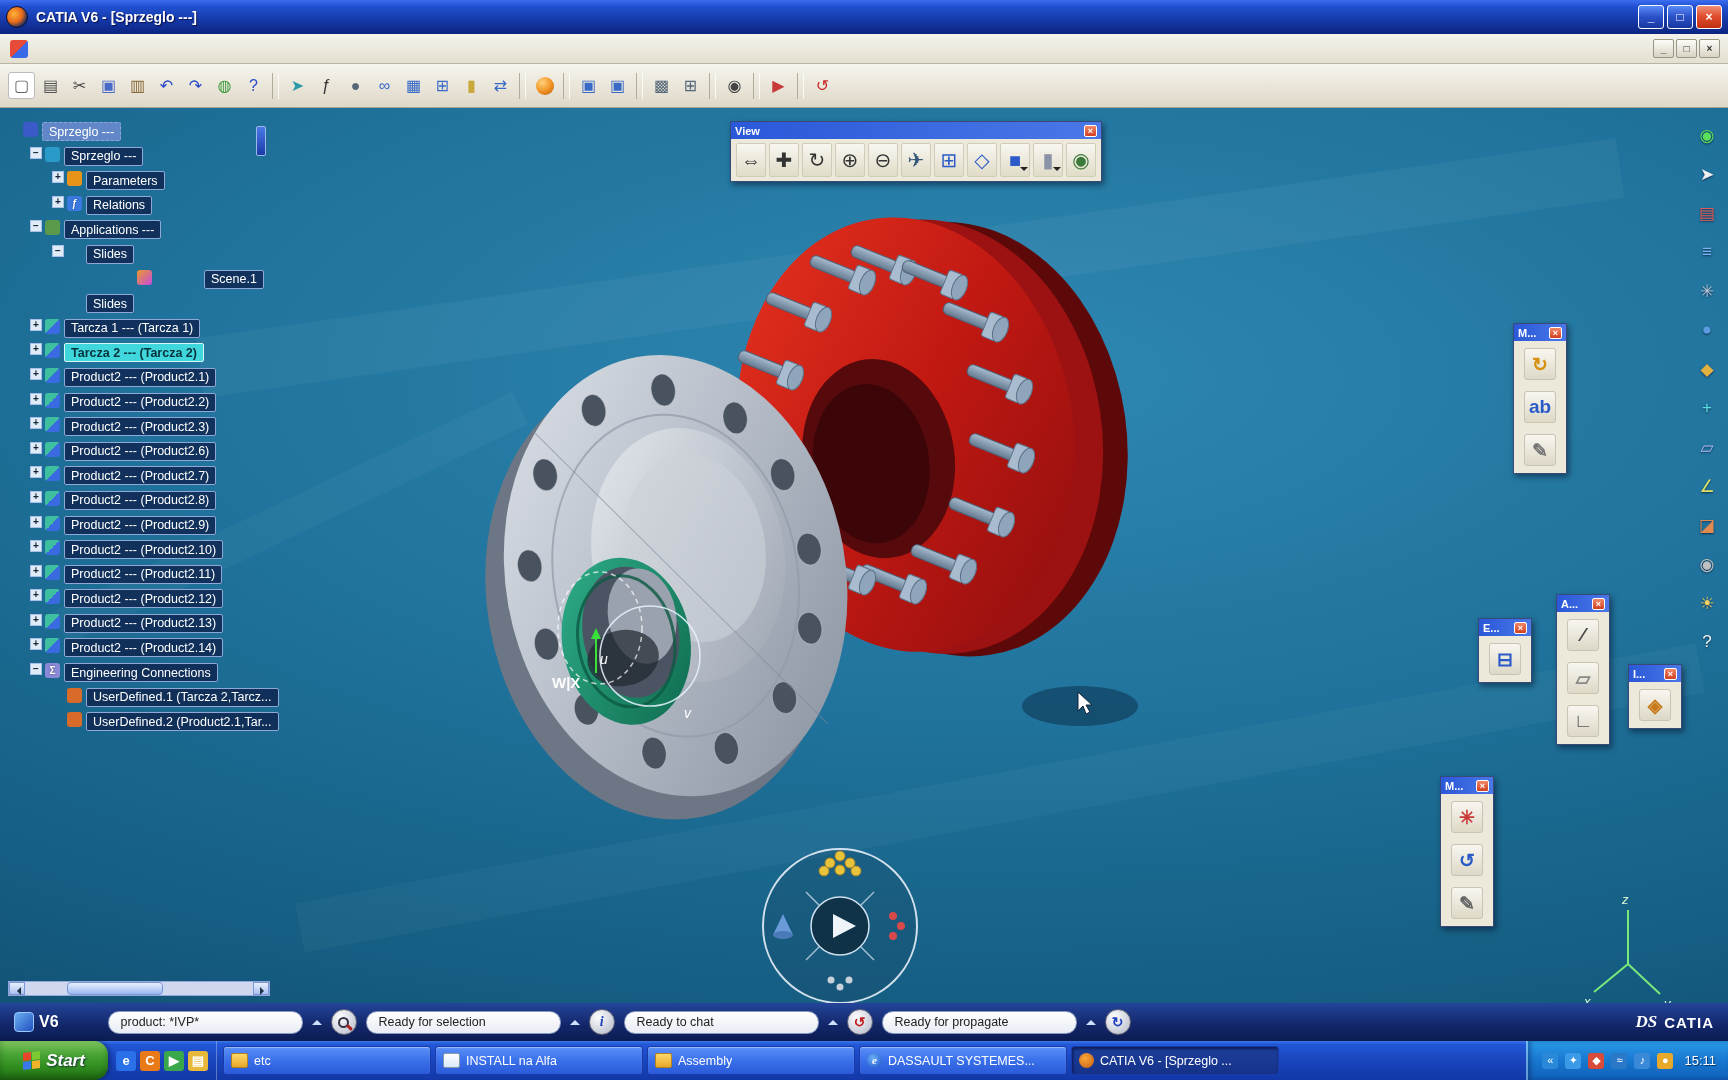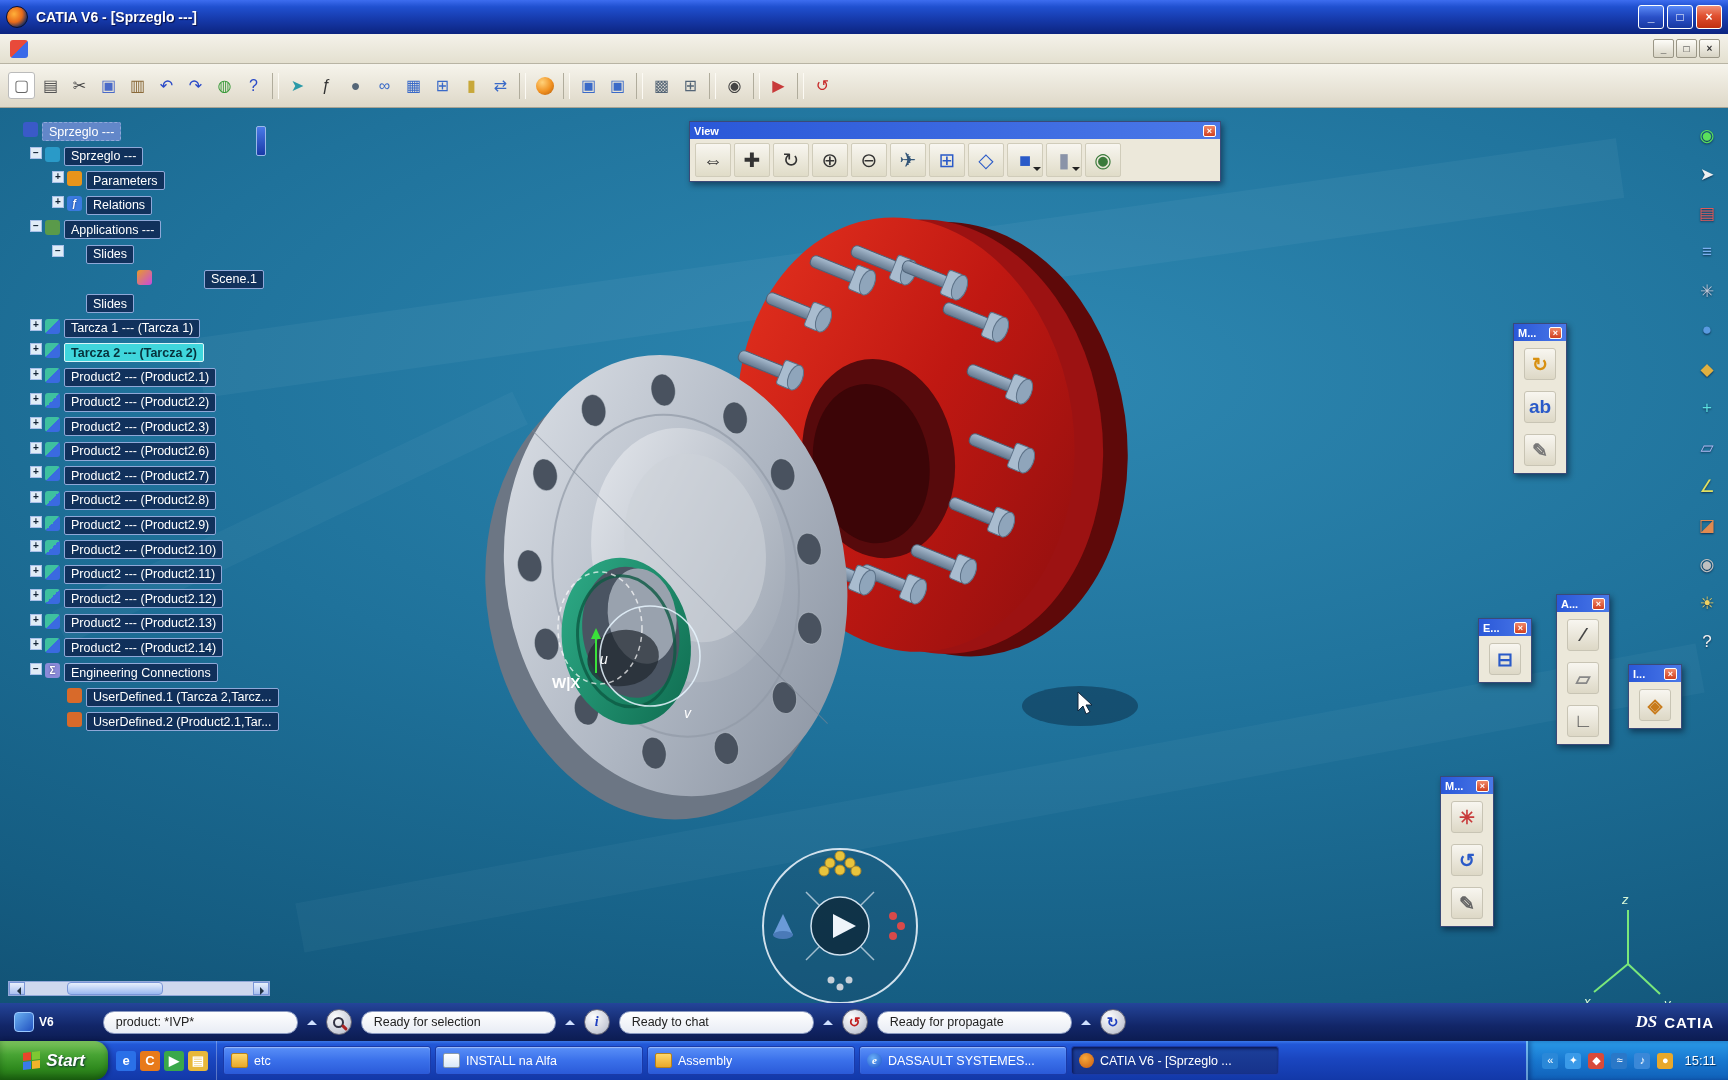--- a/index.html
+++ b/index.html
@@ -68,21 +68,21 @@
 .hs-btn.right::after{border-left-color:#234;left:6px}
 .hs-track{flex:1;position:relative}
 .hs-thumb{position:absolute;left:42px;top:0;width:96px;height:13px;border:1px solid #7a96d8;border-radius:4px;
  background:linear-gradient(#e8f0fc,#9ab8f0)}
 
 
 .float-title{height:17px;display:flex;align-items:center;padding:0 4px;color:#fff;font-size:11px;font-weight:bold;
  background:linear-gradient(90deg,#2a58d8,#4a78e8)}
 .float-close{margin-left:auto;width:13px;height:12px;border:1px solid #fff;border-radius:2px;color:#fff;
  font:bold 9px/10px "Liberation Sans",sans-serif;text-align:center;background:linear-gradient(#f08868,#d04020)}
-#view-toolbar{position:absolute;left:689px;top:13px;width:532px;border:1px solid #3a4a78;box-shadow:2px 3px 6px rgba(0,0,20,.45)}
+#view-toolbar{position:absolute;left:730px;top:13px;width:372px;border:1px solid #3a4a78;box-shadow:2px 3px 6px rgba(0,0,20,.45)}
 #vt-body{background:#ece8da;display:flex;align-items:center;padding:4px 5px;gap:3px}
 .vt-btn{width:36px;height:34px;position:relative;display:flex;align-items:center;justify-content:center;border:1px solid #d0ccba;
  border-radius:2px;background:linear-gradient(#f8f6f0,#e0dcc8)}
 .vt-btn .glyph{font-size:20px;color:var(--ic,#333)}
 .vt-btn.dropdown::after{content:"";position:absolute;right:1px;bottom:1px;border:4px solid transparent;border-top-color:#222}
 
 .palette{position:absolute;width:54px;border:1px solid #3a4a78;box-shadow:2px 3px 6px rgba(0,0,20,.45)}
 .pal-body{background:#ece8da;display:flex;flex-direction:column;align-items:center;padding:7px 0;gap:11px}
 .pal-icon{width:32px;height:32px;display:flex;align-items:center;justify-content:center;border:1px solid #c8c4b4;border-radius:3px;
  background:linear-gradient(#f8f6f0,#ddd8c6)}
@@ -94,21 +94,21 @@
 #palette-4{left:1440px;top:668px}
 
 
 #right-tools{position:absolute;right:8px;top:14px;display:flex;flex-direction:column;gap:13px;align-items:center}
 .rt-icon{width:26px;height:26px;display:flex;align-items:center;justify-content:center}
 .rt-icon .glyph{font-size:17px;color:var(--ic,#ddd);text-shadow:0 1px 2px rgba(0,0,30,.6)}
 
 
 #statusbar{position:absolute;left:0;top:1003px;right:0;height:38px;display:flex;align-items:center;gap:9px;padding:0 14px;color:#fff;
  background:linear-gradient(180deg,#24459a,#122668 60%,#0c1c52)}
-.sb-chip{display:flex;align-items:center;gap:5px;font-size:12px;font-weight:bold;margin-right:40px}
+.sb-chip{display:flex;align-items:center;gap:5px;font-size:16px;font-weight:bold;margin-right:40px}
 .v6cube{width:20px;height:20px;border-radius:4px;border:1px solid #9ac8ff;background:linear-gradient(135deg,#6ab0f0,#2050c0)}
 .sb-field{height:23px;min-width:195px;background:linear-gradient(#ffffff,#e8ecf4);border:1px solid #8898c0;border-radius:11px;
  display:flex;align-items:center;padding:0 12px;color:#222;font-size:12.5px;white-space:nowrap}
 .sb-caret{width:0;height:0;border:5px solid transparent;border-bottom-color:#cfe0ff;margin-top:-4px}
 .sb-round{width:26px;height:26px;border-radius:50%;border:1px solid #667;display:flex;align-items:center;justify-content:center;
  background:radial-gradient(circle at 35% 30%,#fdfdfd,#c8ccd8 70%,#9aa0b0)}
 .sb-round .glyph{font-size:14px;font-weight:bold}
 #sb-info .glyph{color:#2040c0;font-family:"Liberation Serif",serif;font-style:italic}
 #sb-chatic .glyph{color:#c02020}
 #sb-propic .glyph{color:#2040c0}

